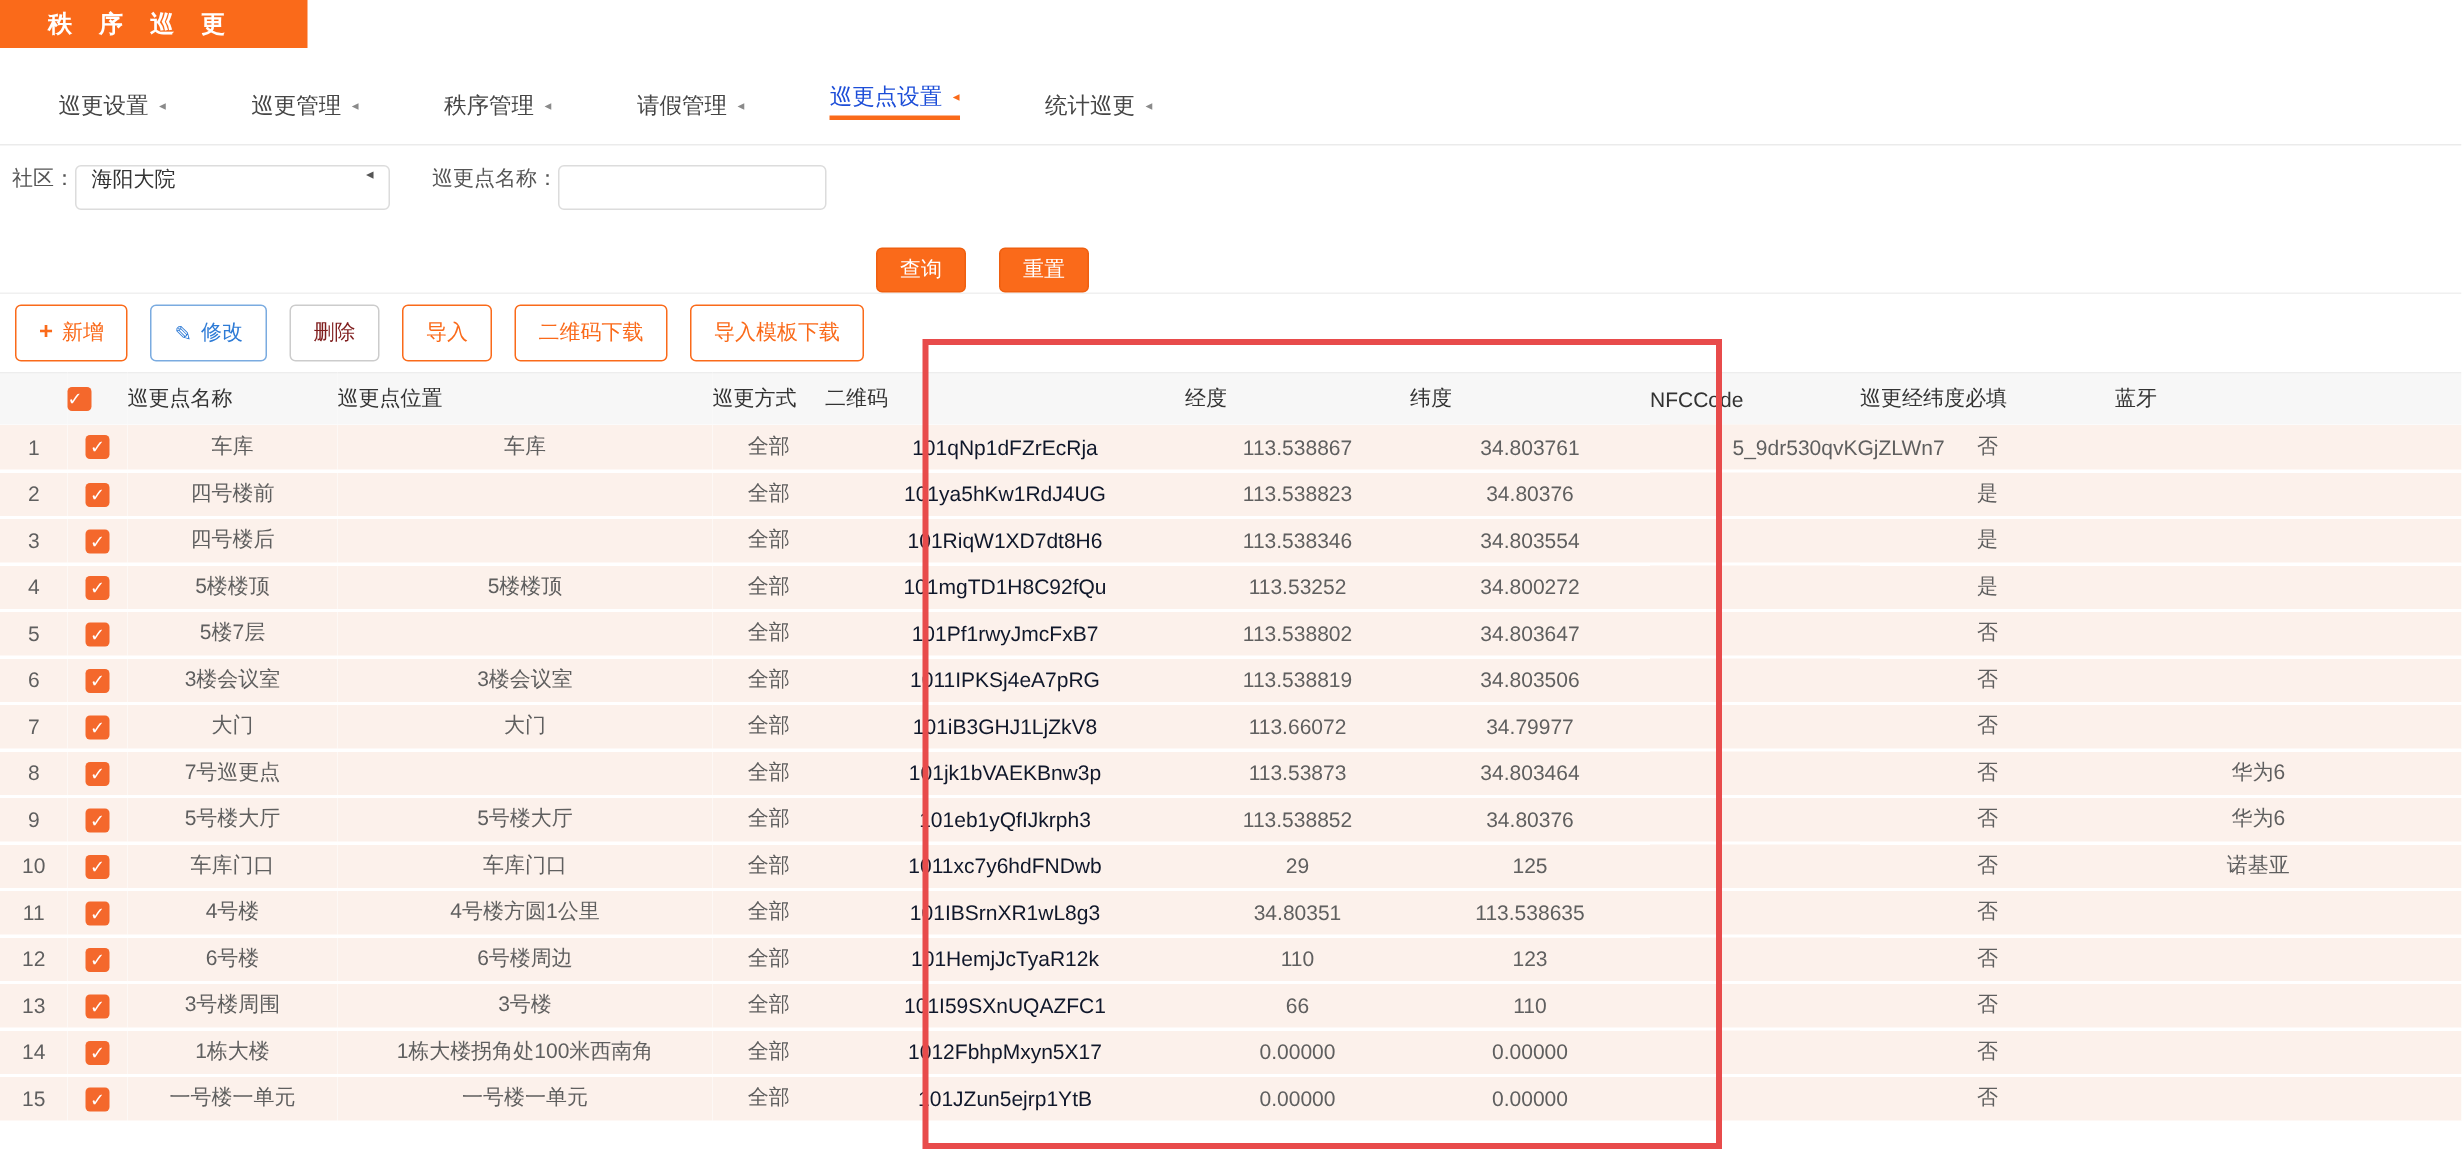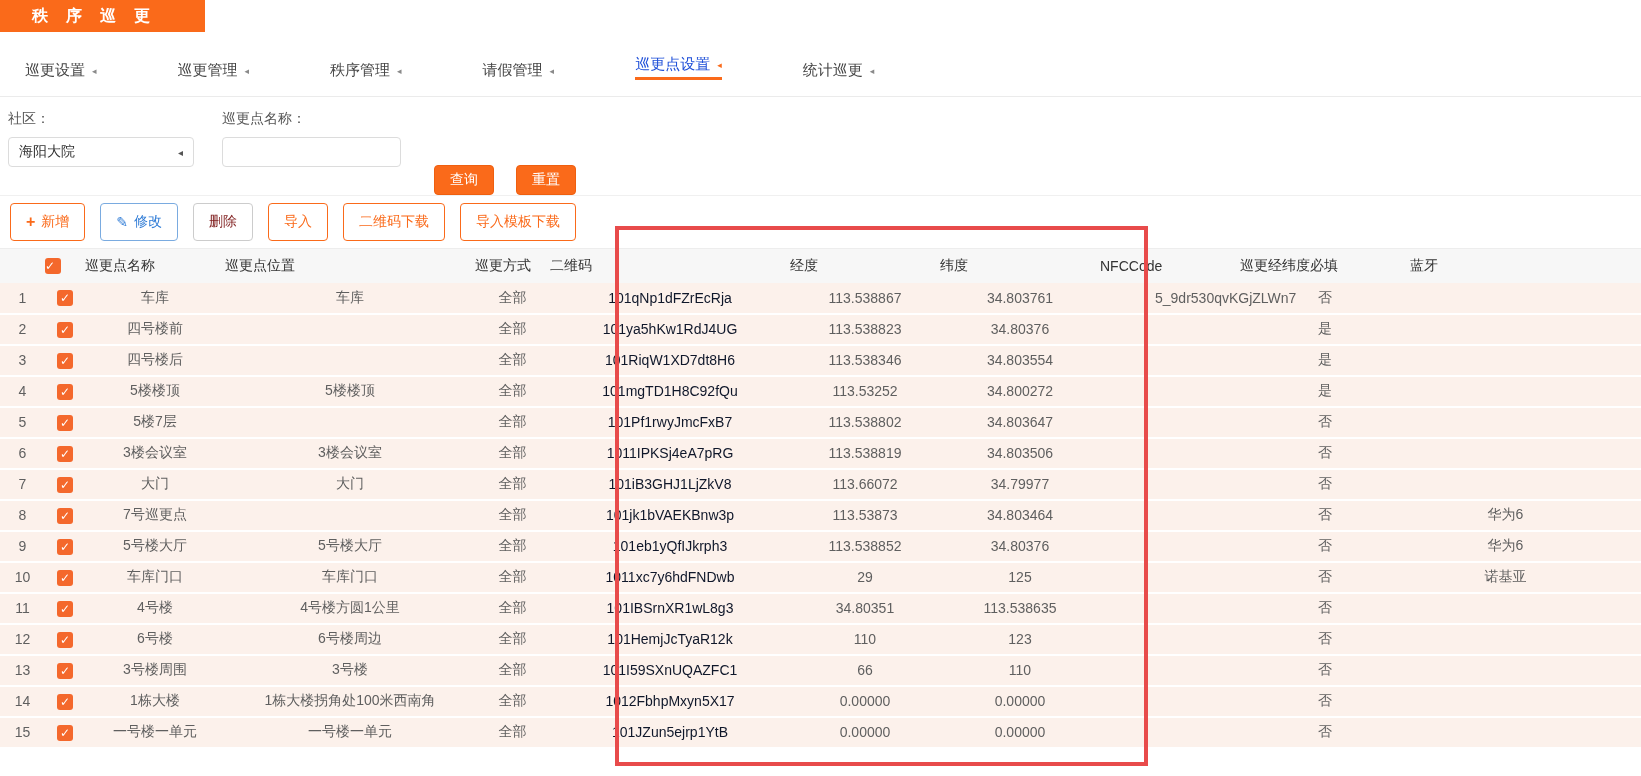--- a/index.html
+++ b/index.html
@@ -6,37 +6,37 @@
   html,body { width:1641px; height:776px; background:#fff; overflow:hidden;
     font-family:"Liberation Sans","DejaVu Sans",sans-serif; }
 
   
   .banner-row { height:32px; background:#fff;font-family:Liberation Serif, serif; }
   .banner { width:205px; height:32px; background:#fa6a1a; color:#fff;
     display:flex; align-items:center; padding-left:32px;
     font-size:16px; font-weight:bold; letter-spacing:7px; }
 
   
-  .nav { display:flex; align-items:flex-end; gap:81px; padding-left:25px;
+  .nav { display:flex; align-items:flex-end; gap:57px; padding-left:39px;
     height:65px; border-bottom:1px solid #ebebeb; background:#fff; }
   .tab { display:flex; align-items:center; gap:7px; cursor:pointer;
     font-size:15px; color:#454545; margin-bottom:16px; white-space:nowrap; }
   .tab .caret { font-size:9px; color:#8a8a8a; }
   .tab .caret::after { content:"◂"; }
   .tab.active { color:#1d4ed8; padding-bottom:3px;
     border-bottom:3px solid #fa6a1a; }
   .tab.active .caret { color:#fa6a1a; }
 
   
   .filters { height:99px; padding:13px 0 0 8px; border-bottom:1px solid #f0f0f0;
     display:flex; align-items:flex-start; }
-  .fgroup { display:flex; flex-direction:column; }
+  .fgroup { display:flex; flex-direction:row; }
   .flabel { font-size:14px; color:#555; margin-bottom:9px; }
-  .select { width:186px; height:30px; border:1px solid #dcdcdc; border-radius:4px;
-    display:flex; align-items:center; justify-content:space-between;
+  .select { width:210px; height:30px; border:1px solid #dcdcdc; border-radius:4px;
+    display:flex; align-items:flex-start; justify-content:space-between;
     padding:0 10px; font-size:14px; color:#333; cursor:pointer; background:#fff; }
   .select .caret { font-size:10px; color:#555; }
   .select .caret::after { content:"◂"; }
   .txt-input { width:179px; height:30px; border:1px solid #dcdcdc; border-radius:4px;
     padding:0 8px; font-size:14px; color:#333; outline:none; }
   .gap1 { width:28px; } .gap2 { width:33px; } .gap3 { width:22px; }
   .btn-solid { height:30px; padding:0 15px; background:#fa6a1a; color:#fff;
     border:1px solid #ef5f0f; border-radius:4px; font-size:14px; cursor:pointer;
     align-self:flex-end; margin-top:32px; }
 

